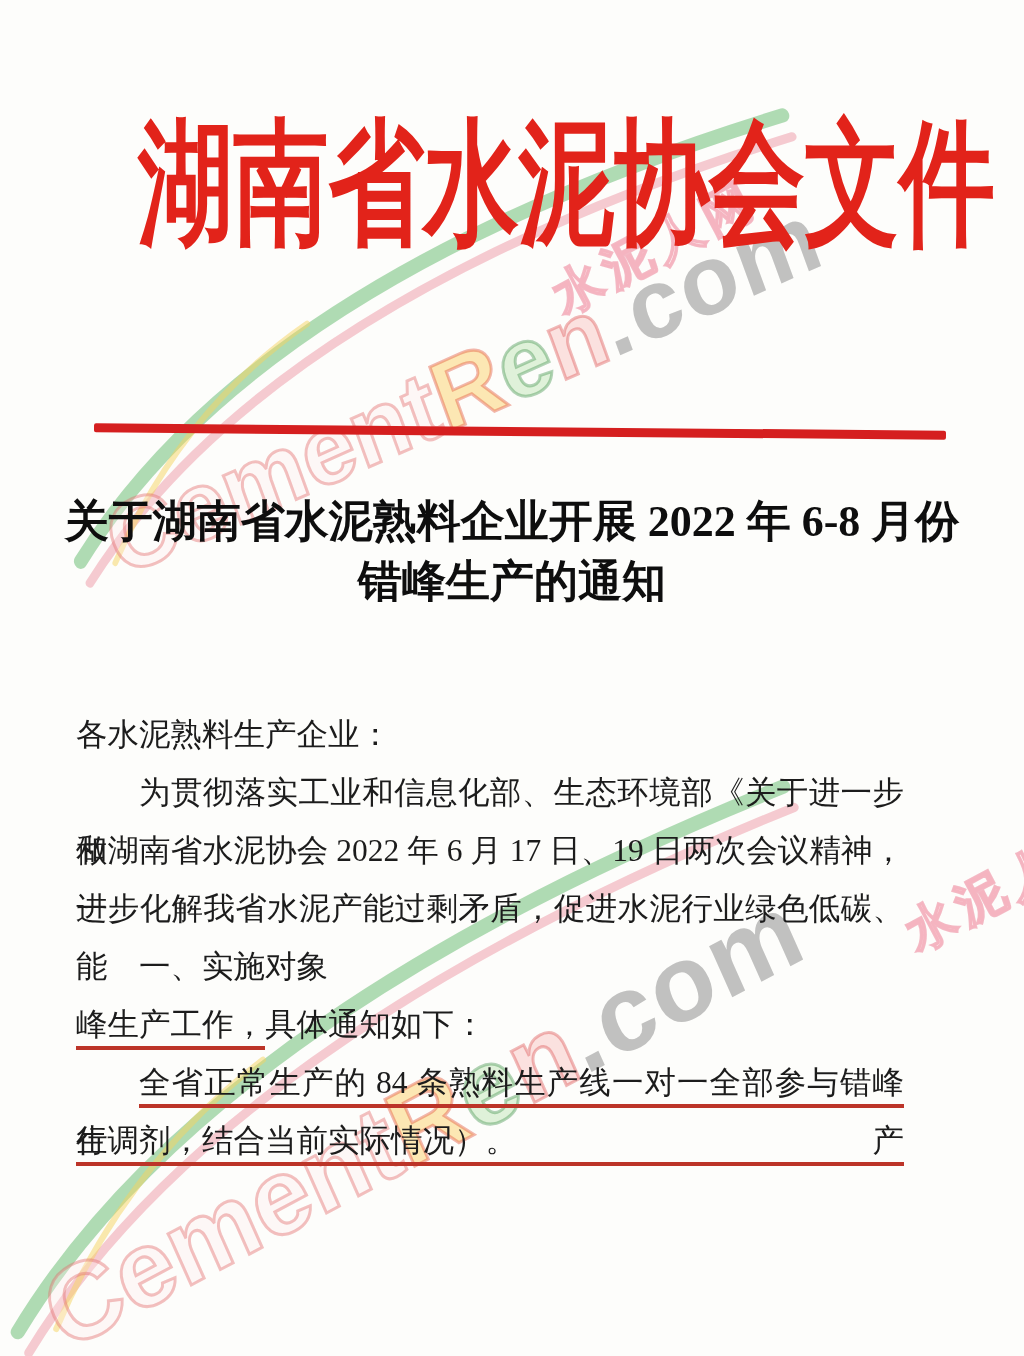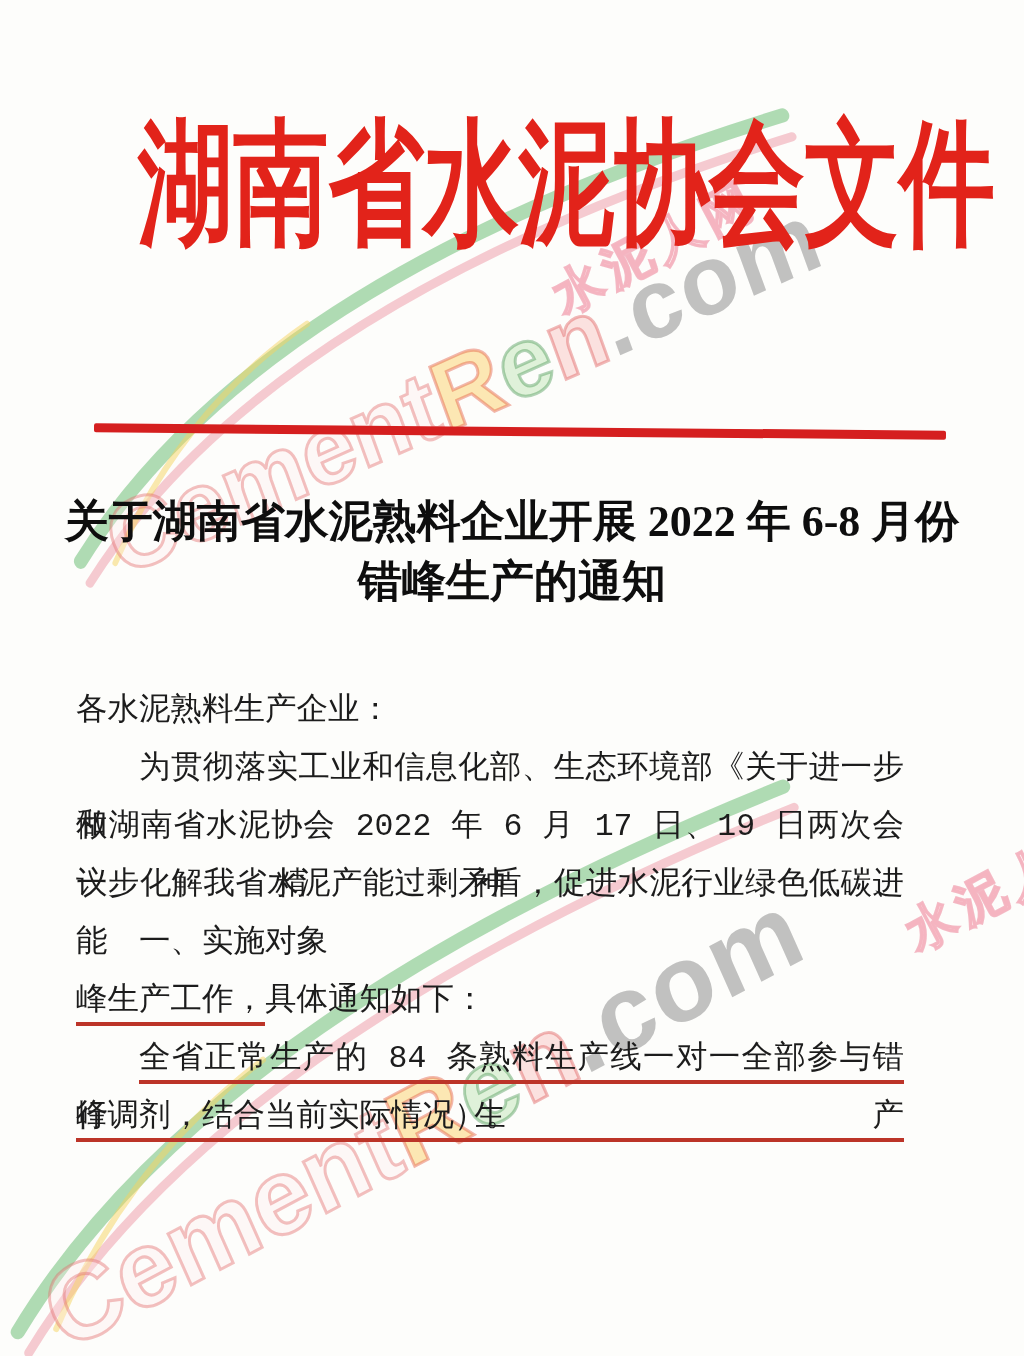--- a/index.html
+++ b/index.html
@@ -85,25 +85,24 @@
   .notice-title {
     position: absolute; left: 0; right: 0; top: 492px;
     text-align: center;
     font-size: 44px; font-weight: bold; color: #0e0e0e;
     line-height: 60px;
     z-index: 2;
   }
 
   
   .body-text {
-    position: absolute; left: 76px; top: 682px; width: 828px;
+    position: absolute; left: 76px; top: 706px; width: 828px;
     font-size: 31.5px; color: #1c1c1c;
     line-height: 58px;
     z-index: 2;
-    font-family: Liberation Mono, monospace;
   }
   .line { height: 58px; white-space: nowrap; }
   .line.j { white-space: normal; text-align: justify; text-align-last: justify; }
   .indent { text-indent: 63px; }
   .ul { border-bottom: 4px solid #bc3428; padding-bottom: 4px; }
 </style>
 </head>
 <body>
 
 <div class="page">

